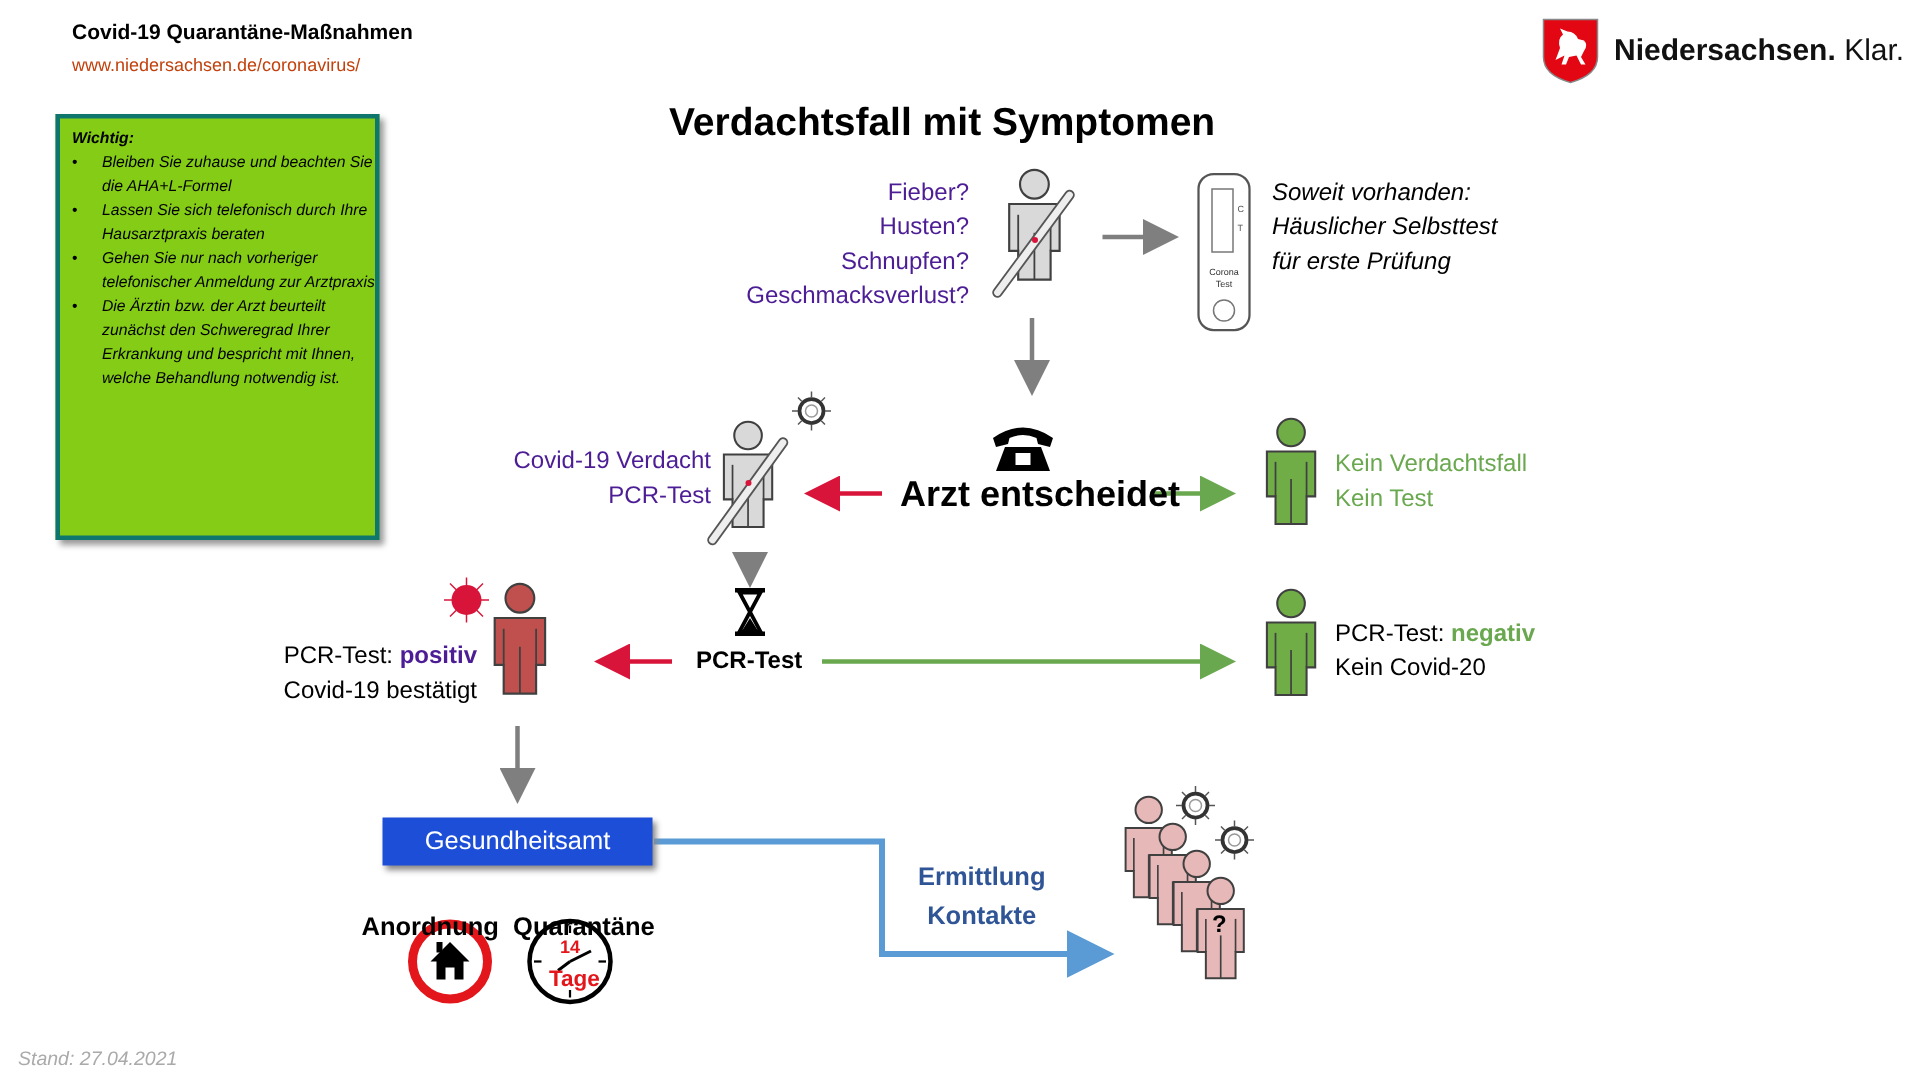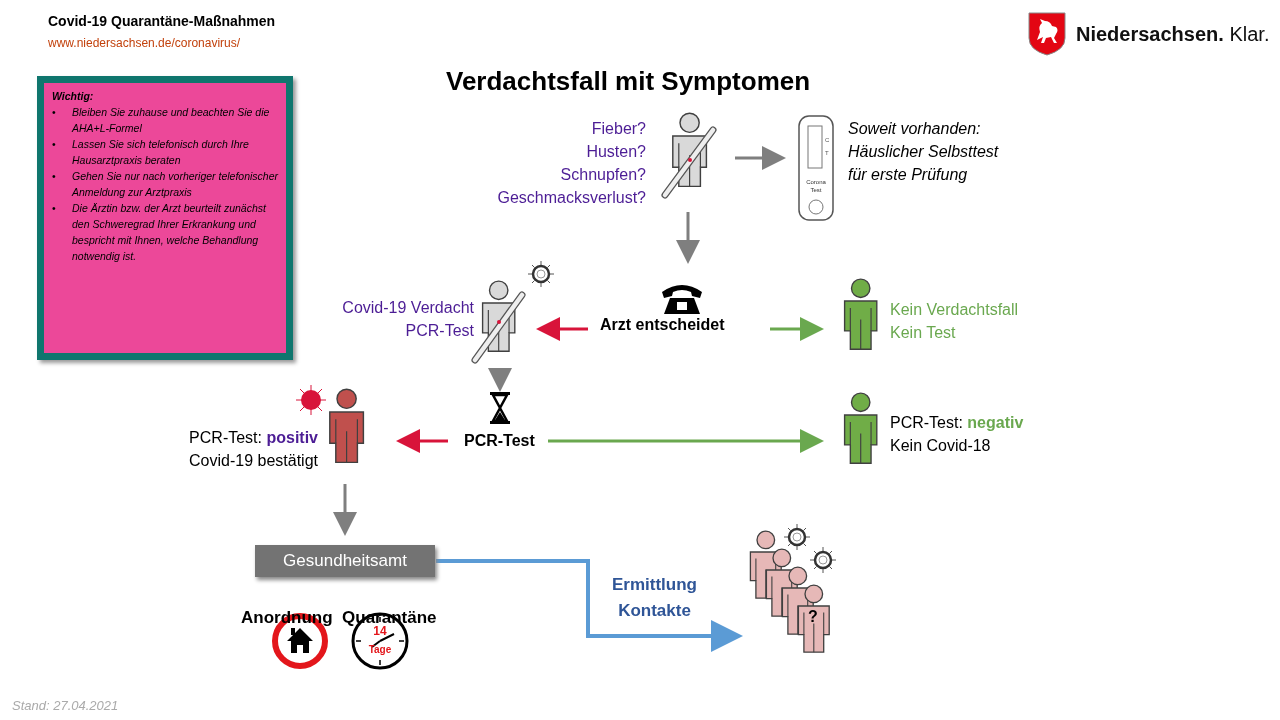--- a/index.html
+++ b/index.html
@@ -3,37 +3,37 @@
 <meta charset="utf-8">
 <style>
   html,body{margin:0;padding:0;}
   body{width:1280px;height:720px;position:relative;background:#fff;overflow:hidden;font-family:"Liberation Sans",sans-serif;color:#000;}
   .abs{position:absolute;}
   .hdr-title{left:48px;top:13px;font-size:14px;font-weight:bold;}
   .hdr-url{left:48px;top:36px;font-size:12px;color:#c2410c;}
   .logo{left:1028px;top:12px;display:flex;align-items:center;}
   .logo-text{font-size:20px;margin-left:10px;font-weight:bold;color:#111;}
   .logo-text .klar{font-weight:normal;}
-  .info{left:37px;top:76px;width:256px;height:284px;background:#ec4899;box-shadow:3px 3px 4px #9a9a9a;border:7px solid #0f766e;font-style:italic;font-size:10.5px;line-height:16px;padding:5px 0 0 0;box-sizing:border-box;}
+  .info{left:37px;top:76px;width:216px;height:284px;background:#84cc16;box-shadow:3px 3px 4px #9a9a9a;border:3px solid #0f766e;font-style:italic;font-size:10.5px;line-height:16px;padding:5px 0 0 0;box-sizing:border-box;}
   .info .t{font-weight:bold;margin-left:8px;}
   .info ul{margin:0;padding:0 0 0 8px;list-style:none;}
   .info li{position:relative;padding-left:20px;}
   .info li:before{content:"•";position:absolute;left:0;font-style:normal;}
   .main-title{left:446px;top:66px;font-size:26px;font-weight:bold;}
   .red{color:#4c1d95;}
   .green{color:#6aa84f;}
   .symptoms{left:470px;top:117px;width:176px;text-align:right;font-size:16px;line-height:23px;}
   .selftest{left:848px;top:117px;font-size:16px;font-style:italic;line-height:23px;}
   .verdacht{left:320px;top:296px;width:154px;text-align:right;font-size:16px;line-height:23px;}
-  .arzt{left:600px;top:316px;font-size:16px;font-weight:bold;}
+  .arzt{left:600px;top:316px;font-size:24px;font-weight:bold;}
   .kein1{left:890px;top:298px;font-size:16px;line-height:23px;}
   .neg{left:890px;top:411px;font-size:16px;line-height:23px;}
   .pos{left:150px;top:426px;width:168px;text-align:right;font-size:16px;line-height:23px;}
   .pcr{left:464px;top:432px;font-size:16px;font-weight:bold;}
-  .gesund{left:255px;top:545px;width:180px;height:32px;background:#737373;color:#fff;font-size:17px;display:flex;align-items:center;justify-content:center;box-shadow:2px 3px 4px #888;}
+  .gesund{left:255px;top:545px;width:180px;height:32px;background:#1d4ed8;color:#fff;font-size:17px;display:flex;align-items:center;justify-content:center;box-shadow:2px 3px 4px #888;}
   .anord{left:241px;top:608px;font-size:17px;font-weight:bold;}
   .ermitt{left:612px;top:572px;font-size:17px;font-weight:bold;color:#2f5597;text-align:center;line-height:26px;}
   .stand{left:12px;top:698px;font-size:13px;font-style:italic;color:#aaa;}
   svg.lines{position:absolute;left:0;top:0;}
 </style>
 </head>
 <body>
 
 <div class="abs hdr-title">Covid-19 Quarantäne-Maßnahmen</div>
 <div class="abs hdr-url">www.niedersachsen.de/coronavirus/</div>
@@ -235,33 +235,33 @@
 
 <div class="abs kein1 green">
   <div>Kein Verdachtsfall</div>
   <div>Kein Test</div>
 </div>
 
 <div class="abs pcr">PCR-Test</div>
 
 <div class="abs neg">
   <div><span>PCR-Test: </span><b class="green">negativ</b></div>
-  <div>Kein Covid-18</div>
+  <div>Kein Covid-20</div>
 </div>
 
 <div class="abs pos">
   <div><span>PCR-Test: </span><b class="red">positiv</b></div>
   <div>Covid-19 bestätigt</div>
 </div>
 
 <div class="abs gesund">Gesundheitsamt</div>
 <div class="abs anord" style="white-space:pre;">Anordnung  Quarantäne</div>
 
 <div class="abs" style="left:366px;top:624px;font-size:12px;font-weight:bold;color:#e3161b;width:28px;text-align:center;">14</div>
-<div class="abs" style="left:366px;top:644px;font-size:10px;font-weight:bold;color:#e3161b;width:28px;text-align:center;">Tage</div>
+<div class="abs" style="left:366px;top:644px;font-size:15px;font-weight:bold;color:#e3161b;width:28px;text-align:center;">Tage</div>
 
 <div class="abs ermitt">
   <div>Ermittlung</div>
   <div>Kontakte</div>
 </div>
 <div class="abs" style="left:808px;top:608px;font-size:16px;font-weight:bold;">?</div>
 
 <div class="abs stand">Stand: 27.04.2021</div>
 
 </body></html>

